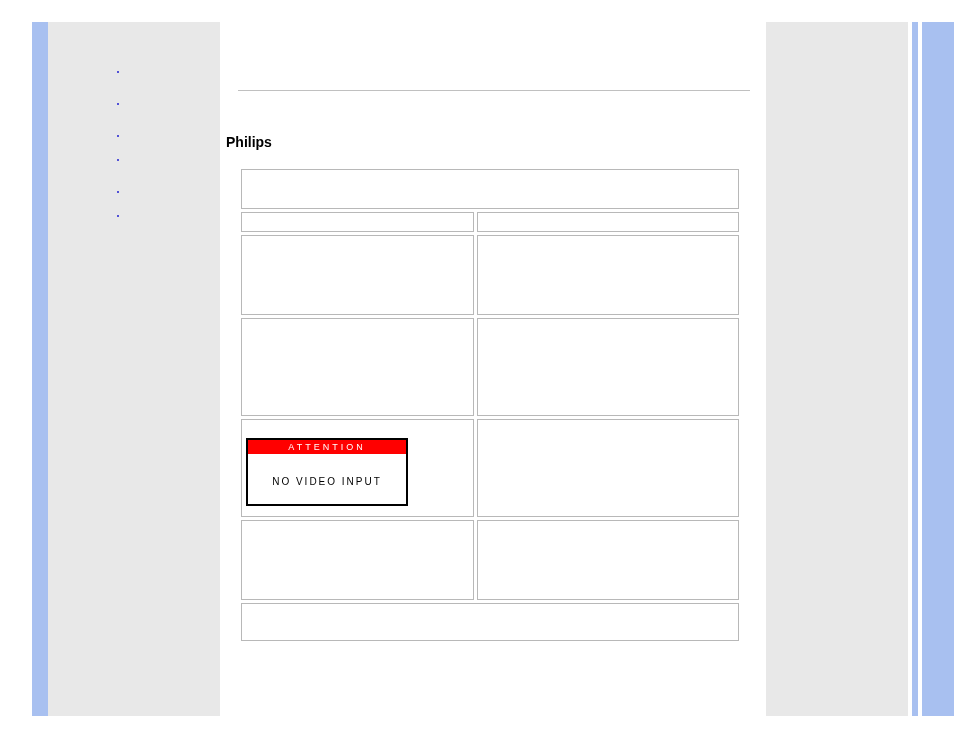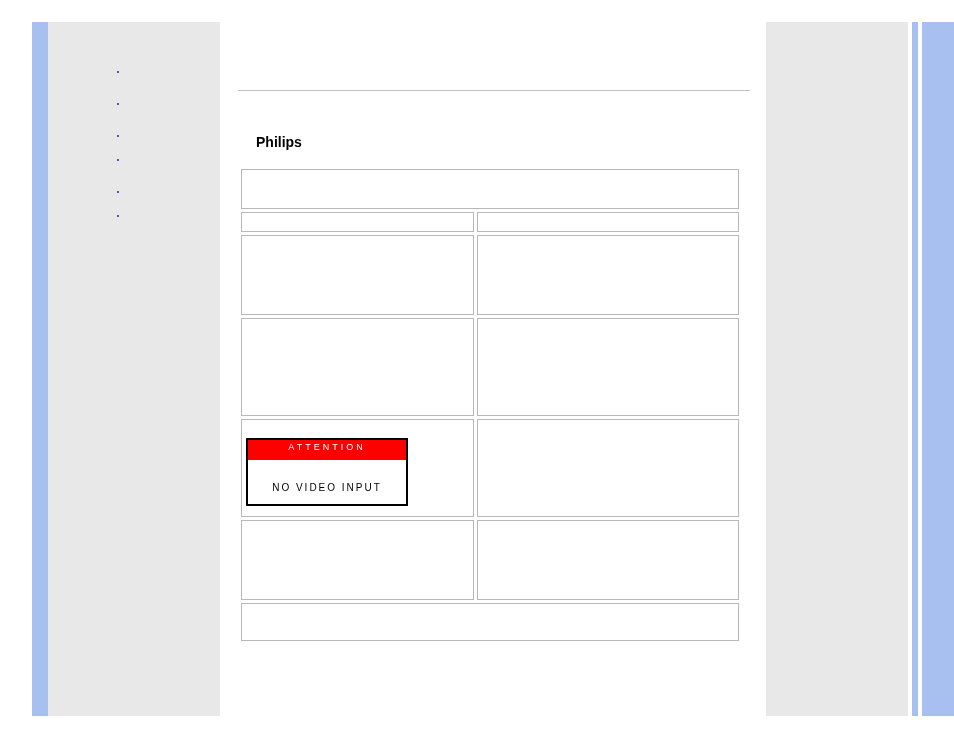--- a/index.html
+++ b/index.html
@@ -58,21 +58,21 @@
     left: 220px; top: 22px; width: 546px; height: 694px;
     background: #ffffff;
   }
   .hr {
     position: absolute;
     left: 238px; top: 90px; width: 512px; height: 1px;
     background: #c0c0c0;
   }
   .heading {
     position: absolute;
-    left: 256px; top: 134px;
+    left: 226px; top: 134px;
     font-size: 14px;
     font-weight: bold;
     color: #000;
   }
   .tablewrap {
     position: absolute;
     left: 238px; top: 166px;
     width: 504px;
   }
   table.grid {
@@ -93,21 +93,21 @@
   td.low { height: 80px; }
   td.tail { height: 38px; }
   
   .attn {
     width: 162px; height: 68px;
     border: 2px solid #000;
     background: #fff;
     position: relative;
   }
   .attn-bar {
-    height: 20px;
+    height: 14px;
     background: #ff0000;
     color: #fff;
     text-align: center;
     font-size: 9px;
     letter-spacing: 3px;
     line-height: 14px;
     font-family: Arial, sans-serif;
   }
   .attn-body {
     height: 54px;

